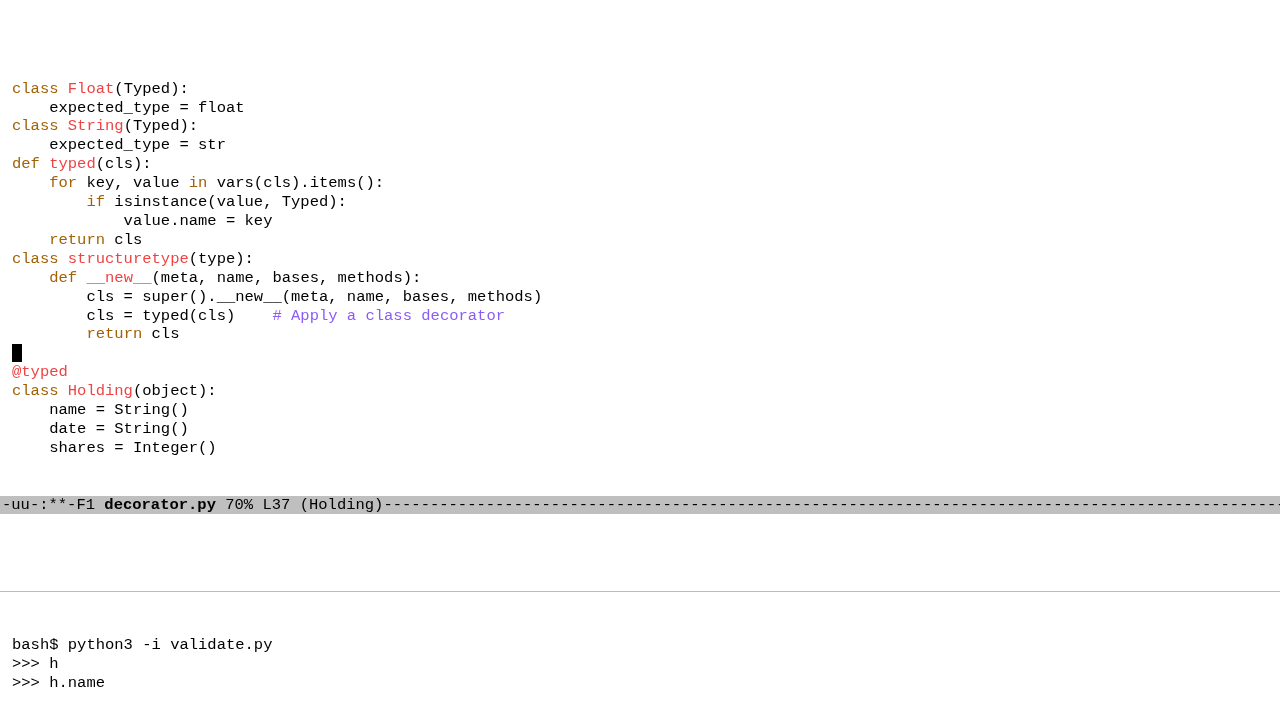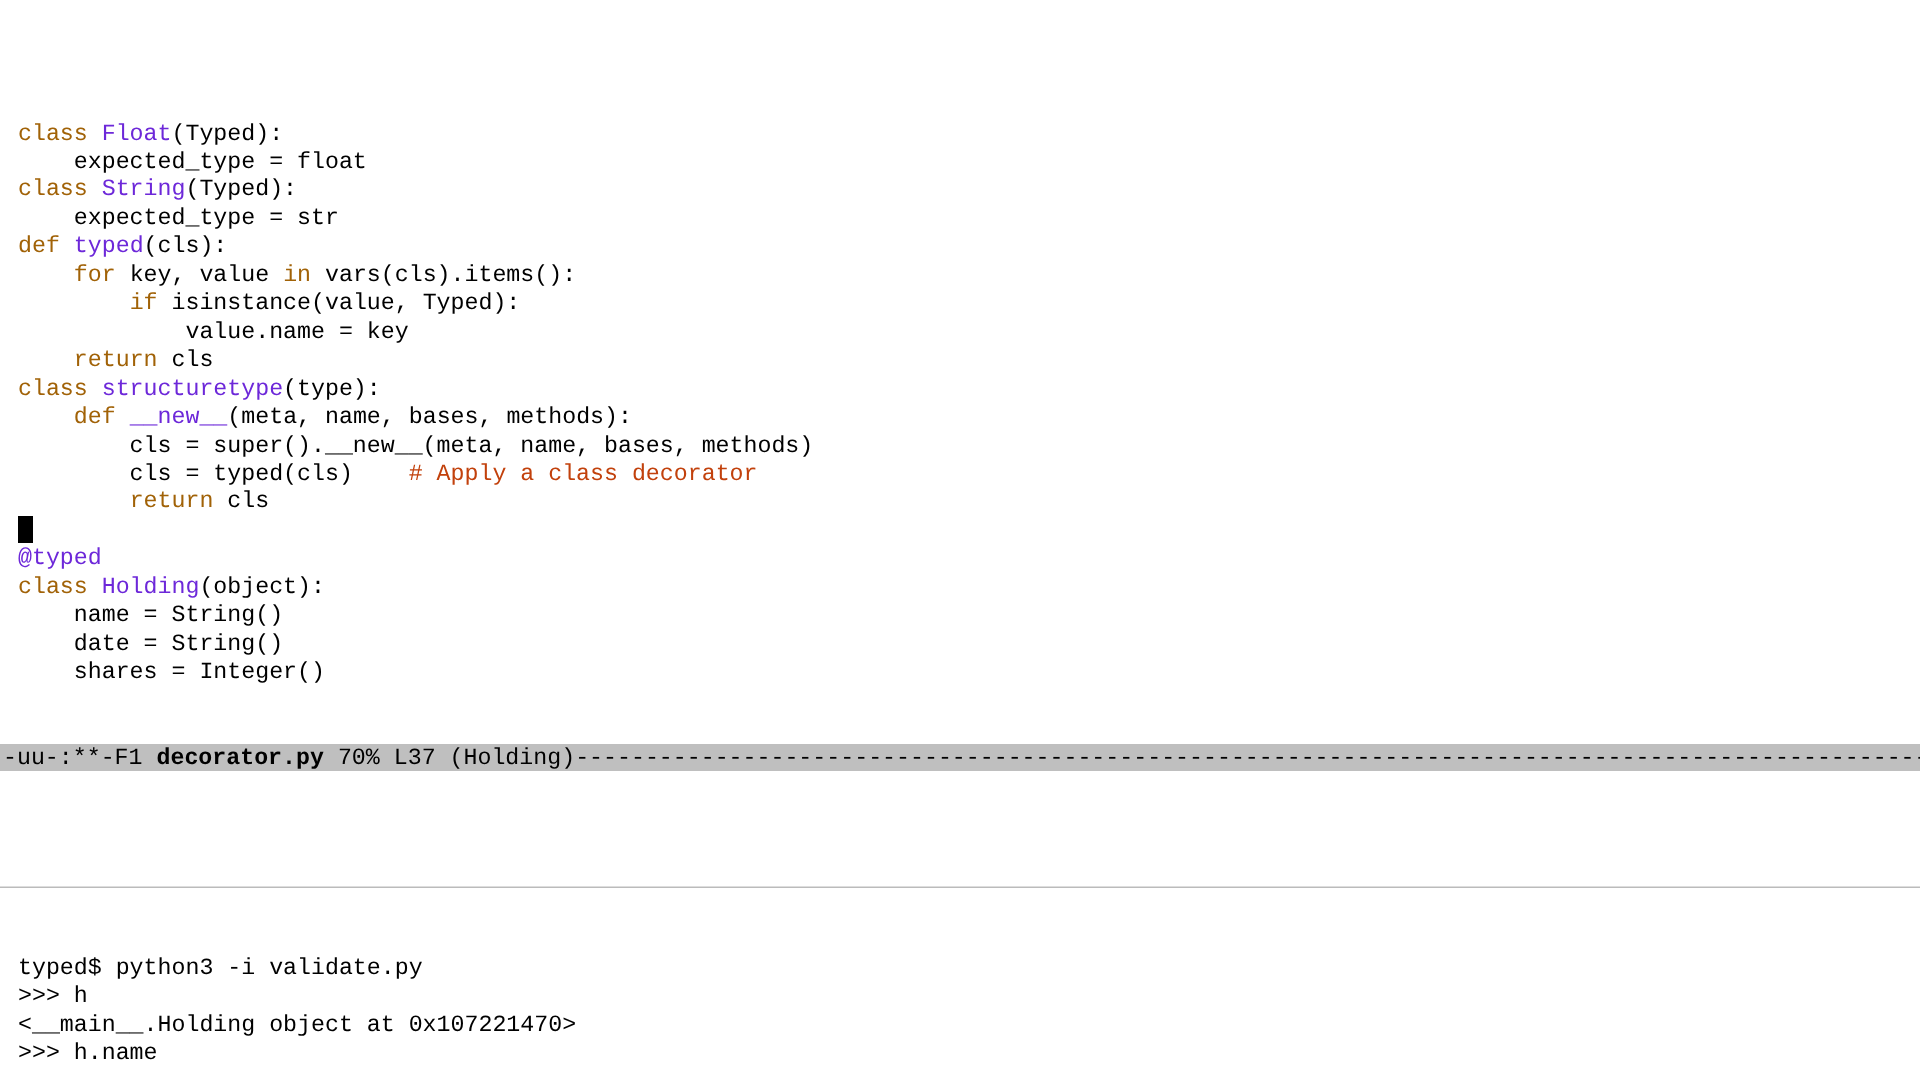--- a/index.html
+++ b/index.html
@@ -8,22 +8,22 @@
     font-size: 15.5px;
     line-height: 1.22;
     background: #fff;
     color: #000;
     white-space: pre;
   }
   .editor {
     padding: 4px 0 0 12px;
   }
   .kw { color: #a16207; }
-  .name { color: #6d28d9; }
-  .cmt { color: #c2410c; }
+  .name { color: #ef4444; }
+  .cmt { color: #8b5cf6; }
   .cursor {
     display: inline-block;
     width: 10px;
     height: 18px;
     background: #000;
     vertical-align: text-bottom;
   }
   .modeline {
     background: #bfbfbf;
     color: #000;
@@ -46,16 +46,16 @@
 
 
 <div class="editor" id="editor"><div><span class="kw">class </span><span class="name">Float</span><span>(Typed):</span></div><div><span>    expected_type = float</span></div><div><span></span></div><div><span class="kw">class </span><span class="name">String</span><span>(Typed):</span></div><div><span>    expected_type = str</span></div><div><span></span></div><div><span class="kw">def </span><span class="name">typed</span><span>(cls):</span></div><div><span>    </span><span class="kw">for</span><span> key, value </span><span class="kw">in</span><span> vars(cls).items():</span></div><div><span>        </span><span class="kw">if</span><span> isinstance(value, Typed):</span></div><div><span>            value.name = key</span></div><div><span>    </span><span class="kw">return</span><span> cls</span></div><div><span></span></div><div><span class="kw">class </span><span class="name">structuretype</span><span>(type):</span></div><div><span>    </span><span class="kw">def </span><span class="name">__new__</span><span>(meta, name, bases, methods):</span></div><div><span>        cls = super().__new__(meta, name, bases, methods)</span></div><div><span>        cls = typed(cls)    </span><span class="cmt"># Apply a class decorator</span></div><div><span>        </span><span class="kw">return</span><span> cls</span></div><div><span class="cursor"></span><span></span></div><div><span class="name">@typed</span></div><div><span class="kw">class </span><span class="name">Holding</span><span>(object):</span></div><div><span>    name = String()</span></div><div><span>    date = String()</span></div><div><span>    shares = Integer()</span></div></div>
 
 <div class="modeline">
   <span>-uu-:**-F1</span>  <b><span>decorator.py</span></b>    <span>70%</span> <span>L37</span>    <span>(Holding)</span><span>----------------------------------------------------------------------------------------------------------------</span>
 </div>
 
 <div class="gap"></div>
 
-<div class="terminal" id="terminal"><div>typed$ python3 -i validate.py</div><div>&gt;&gt;&gt; h</div><div>&lt;__main__.Holding object at 0x107221470&gt;</div><div>&gt;&gt;&gt; h.name</div></div>
+<div class="terminal" id="terminal"><div>bash$ python3 -i validate.py</div><div>&gt;&gt;&gt; h</div><div>&gt;&gt;&gt; h.name</div></div>
 
 
 
 
 </body></html>

